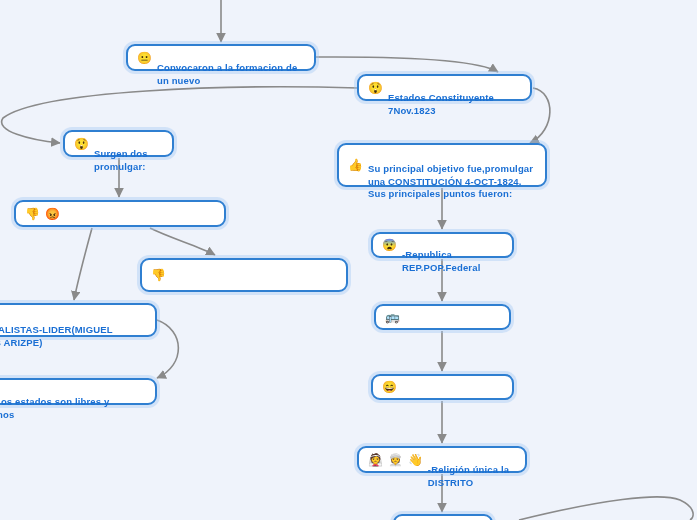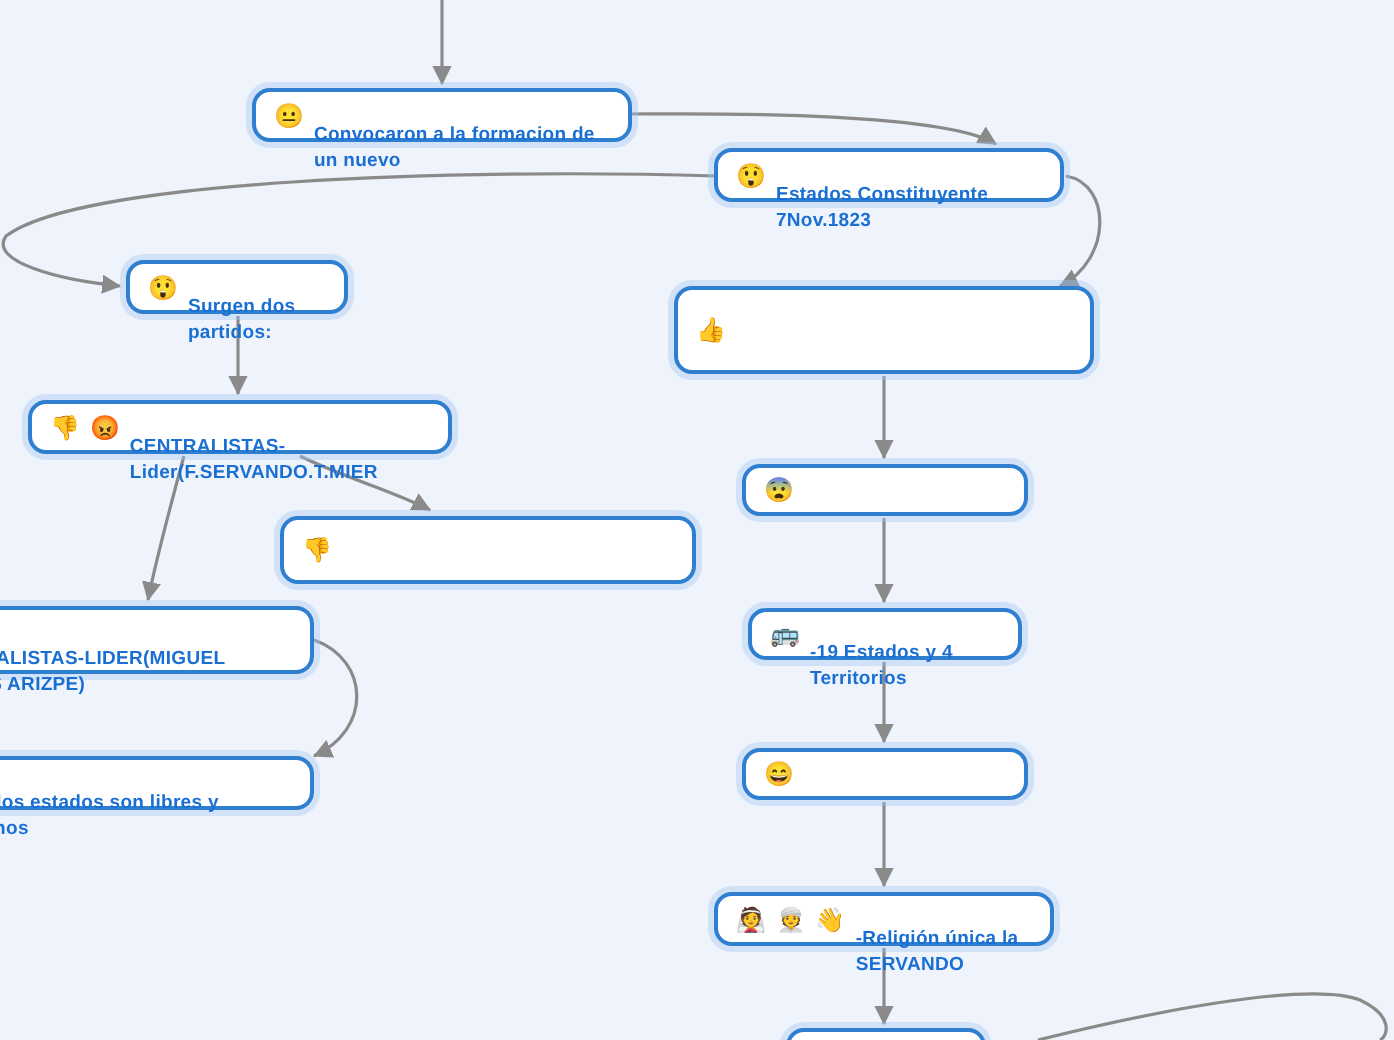--- a/index.html
+++ b/index.html
@@ -110,82 +110,82 @@
     <span class="ico">
         <span>😲</span>
       </span>
     <span class="txt">Estados Constituyente 7Nov.1823</span>
   </div>
 
   <div class="node" id="n-objetivo">
     <span class="ico">
         <span>👍</span>
       </span>
+    <span class="txt">Su principal objetivo fue,promulgar una CONSTITUCIÓN 4-OCT-1824. Sus principales puntos fueron:</span>
   </div>
 
   <div class="node" id="n-surgen">
     <span class="ico">
         <span>😲</span>
       </span>
-    <span class="txt">Surgen dos partidos:</span>
+    <span class="txt">Surgen dos promulgar:</span>
   </div>
 
   <div class="node" id="n-centralistas">
     <span class="ico">
         <span>👎</span>
       </span>
     <span class="ico">
         <span>😡</span>
       </span>
-    <span class="txt">CENTRALISTAS-Lider(F.SERVANDO.T.MIER</span>
   </div>
 
   <div class="node" id="n-poder">
     <span class="ico">
         <span>👎</span>
       </span>
   </div>
 
   <div class="node" id="n-federalistas">
     <span class="txt">FEDERALISTAS-LIDER(MIGUEL RAMOS ARIZPE)</span>
   </div>
 
   <div class="node" id="n-libres">
     <span class="txt">Donde los estados son libres y soberanos</span>
   </div>
 
   <div class="node" id="n-republica">
     <span class="ico">
         <span>😨</span>
       </span>
+    <span class="txt">-Republica REP.POP.Federal</span>
   </div>
 
   <div class="node" id="n-estados">
     <span class="ico">
         <span>🚌</span>
       </span>
-    <span class="txt">-19 Estados y 4 Territorios</span>
   </div>
 
   <div class="node" id="n-distrito">
     <span class="ico">
         <span>😄</span>
       </span>
   </div>
 
   <div class="node" id="n-religion">
     <span class="ico">
         <span>👰</span>
       </span>
     <span class="ico">
         <span>👳</span>
       </span>
     <span class="ico">
         <span>👋</span>
       </span>
-    <span class="txt">-Religión única la SERVANDO</span>
+    <span class="txt">-Religión única la DISTRITO</span>
   </div>
 
   <div class="node" id="n-bottom">
     <span class="txt"></span>
   </div>
 
 </div>
 
 </body></html>

